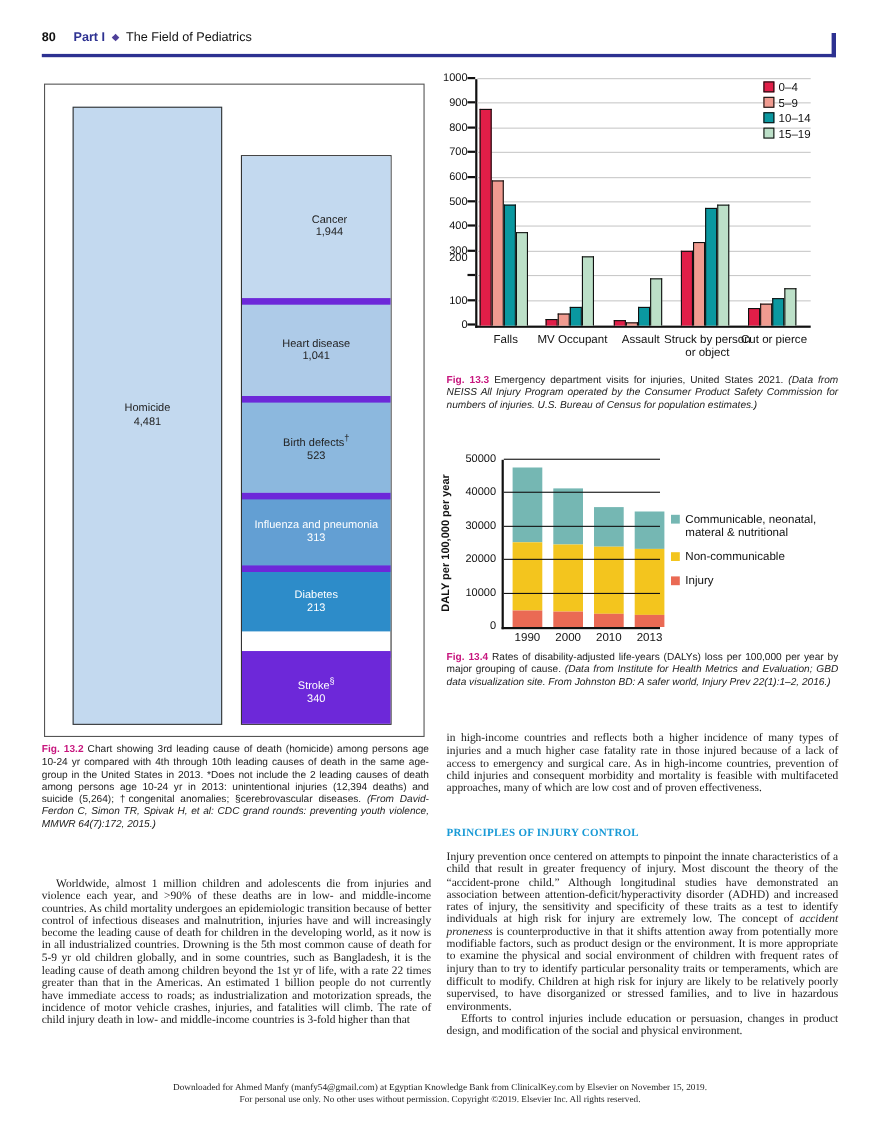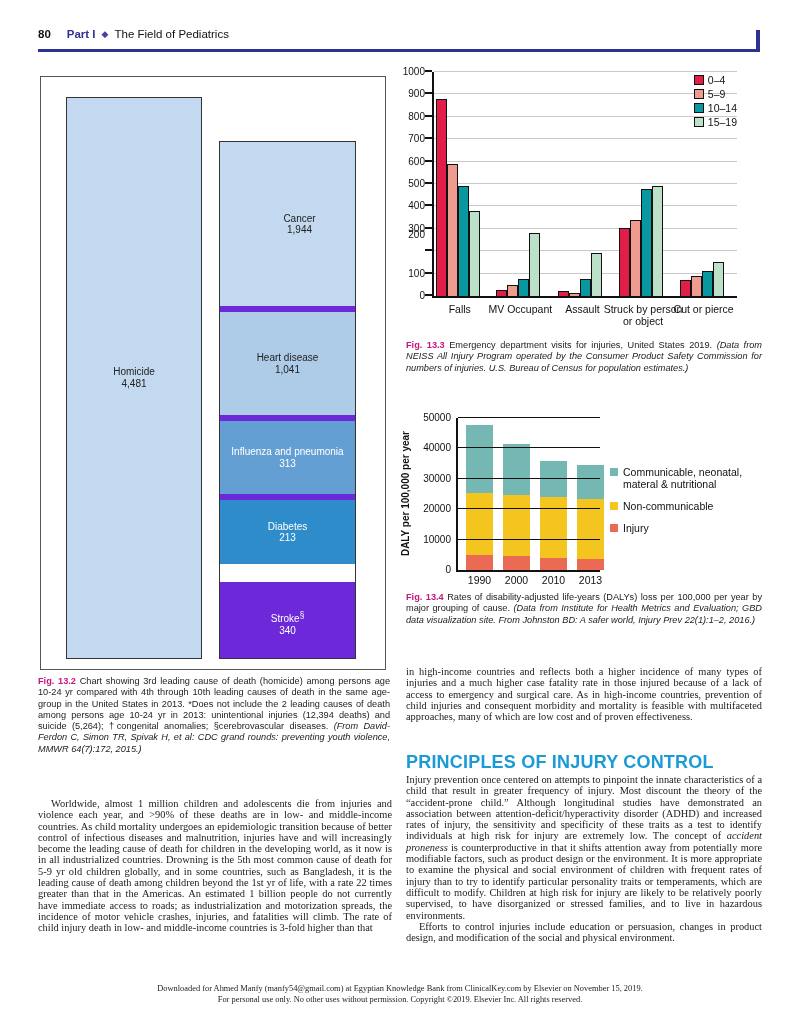--- a/index.html
+++ b/index.html
@@ -20,22 +20,22 @@
   
   .caption{position:absolute;font-family:"Liberation Sans",sans-serif;font-size:9.2px;
            line-height:11.3px;color:#222;text-align:justify;margin:0;}
   .figlabel{font-weight:bold;color:#c7157d;}
   .ital{font-style:italic;}
 
   
   .bodytext{position:absolute;font-size:10.4px;line-height:11.3px;color:#1a1a1a;text-align:justify;}
   .bodytext p{margin:0;}
   .ind{text-indent:13px;}
-  .heading{position:absolute;font-family:Liberation Sans, sans-serif;font-weight:bold;
-           font-size:18px;color:#1a9ad6;letter-spacing:0.2px;}
+  .heading{position:absolute;font-family:Liberation Serif, serif;font-weight:bold;
+           font-size:10px;color:#1a9ad6;letter-spacing:0.2px;}
 
   
   #fig2-frame{position:absolute;left:40px;top:76px;width:344px;height:592px;
               border:1px solid #555;background:#fff;}
   .f2-bar{position:absolute;border:1px solid #333;box-sizing:border-box;display:flex;
           align-items:center;justify-content:center;text-align:center;
           font-family:"Liberation Sans",sans-serif;font-size:10px;line-height:12px;}
   .f2-stack{position:absolute;border:1px solid #333;box-sizing:border-box;
             display:flex;flex-direction:column;}
   .f2-seg{box-sizing:border-box;border-top:6px solid #6d28d9;display:flex;align-items:center;
@@ -48,21 +48,21 @@
   #fig3{position:absolute;left:398px;top:64px;width:364px;height:274px;
         font-family:"Liberation Sans",sans-serif;color:#111;}
   .gb-plot{position:absolute;left:34px;top:8px;width:303px;height:224px;
            border-left:2px solid #111;border-bottom:2px solid #111;}
   .gb-grid{position:absolute;left:0;width:100%;height:1px;background:#c9c9c9;}
   .gb-ytick{position:absolute;right:calc(100% + 9px);font-size:10px;line-height:10px;}
   .gb-tickmark{position:absolute;left:-9px;width:7px;height:2px;background:#111;}
   .gb-group{position:absolute;bottom:0;display:flex;align-items:flex-end;}
   .gb-bar{width:11px;border:1px solid #111;border-bottom:none;box-sizing:border-box;}
   .gb-legend{position:absolute;top:2px;right:0;display:flex;flex-direction:column;gap:2px;font-size:10.5px;}
-  .gb-litem{display:flex;align-items:center;gap:4px;}
+  .gb-litem{display:flex;gap:4px;}
   .gb-swatch{width:10px;height:10px;border:1px solid #111;box-sizing:border-box;}
   .gb-xlabel{position:absolute;top:232px;width:84px;text-align:center;font-size:10.5px;line-height:11.5px;}
 
   
   #fig4{position:absolute;left:398px;top:404px;width:364px;height:186px;
         font-family:"Liberation Sans",sans-serif;color:#111;}
   .sb-ylabel{position:absolute;left:2px;top:6px;height:168px;display:flex;align-items:center;}
   .sb-ylabel span{writing-mode:vertical-rl;transform:rotate(180deg);font-weight:bold;font-size:10px;}
   .sb-plot{position:absolute;left:58px;top:14px;width:142px;height:152px;
            border-left:2px solid #111;border-bottom:2px solid #111;}
@@ -103,20 +103,26 @@
         <div class="f2-seg darktxt" style="background: rgb(195, 217, 239); flex-grow: 155;">
           <div>
             <div>Cancer</div>
             <div>1,944</div>
           </div>
         </div>
         <div class="f2-seg darktxt" style="background: rgb(174, 203, 232); flex-grow: 88;">
           <div>
             <div>Heart disease</div>
             <div>1,041</div>
+          </div>
+        </div>
+        <div class="f2-seg darktxt" style="background: rgb(140, 184, 222); flex-grow: 80;">
+          <div>
+            <div>Birth defects<sup>†</sup></div>
+            <div>523</div>
           </div>
         </div>
         <div class="f2-seg lighttxt" style="background: rgb(99, 159, 211); flex-grow: 55;">
           <div>
             <div>Influenza and pneumonia</div>
             <div>313</div>
           </div>
         </div>
         <div class="f2-seg lighttxt" style="background: rgb(45, 140, 201); flex-grow: 45;">
           <div>
@@ -220,21 +226,21 @@
             <span class="gb-swatch" style="background: rgb(10, 152, 160);"></span>
             <span>10–14</span>
           </div>
           <div class="gb-litem">
             <span class="gb-swatch" style="background: rgb(188, 224, 200);"></span>
             <span>15–19</span>
           </div>
         </div>
       </div>
     </div>
-  <p class="caption" style="left:406px;top:340px;width:356px;"><span class="figlabel">Fig. 13.3 </span><span>Emergency department visits for injuries, United States 2019. </span><span class="ital">(Data from NEISS All Injury Program operated by the Consumer Product Safety Commission for numbers of injuries. U.S. Bureau of Census for population estimates.)</span></p>
+  <p class="caption" style="left:406px;top:340px;width:356px;"><span class="figlabel">Fig. 13.3 </span><span>Emergency department visits for injuries, United States 2021. </span><span class="ital">(Data from NEISS All Injury Program operated by the Consumer Product Safety Commission for numbers of injuries. U.S. Bureau of Census for population estimates.)</span></p>
 
   <div id="fig4">
     <div class="sb-ylabel">
       <span>DALY per 100,000 per year</span>
     </div>
   <div class="sb-plot">
         <div class="sb-ytick" style="bottom: -5px;">0</div>
         <div class="sb-ytick" style="bottom: 25.4px;">10000</div>
         <div class="sb-ytick" style="bottom: 55.8px;">20000</div>
         <div class="sb-ytick" style="bottom: 86.2px;">30000</div>

